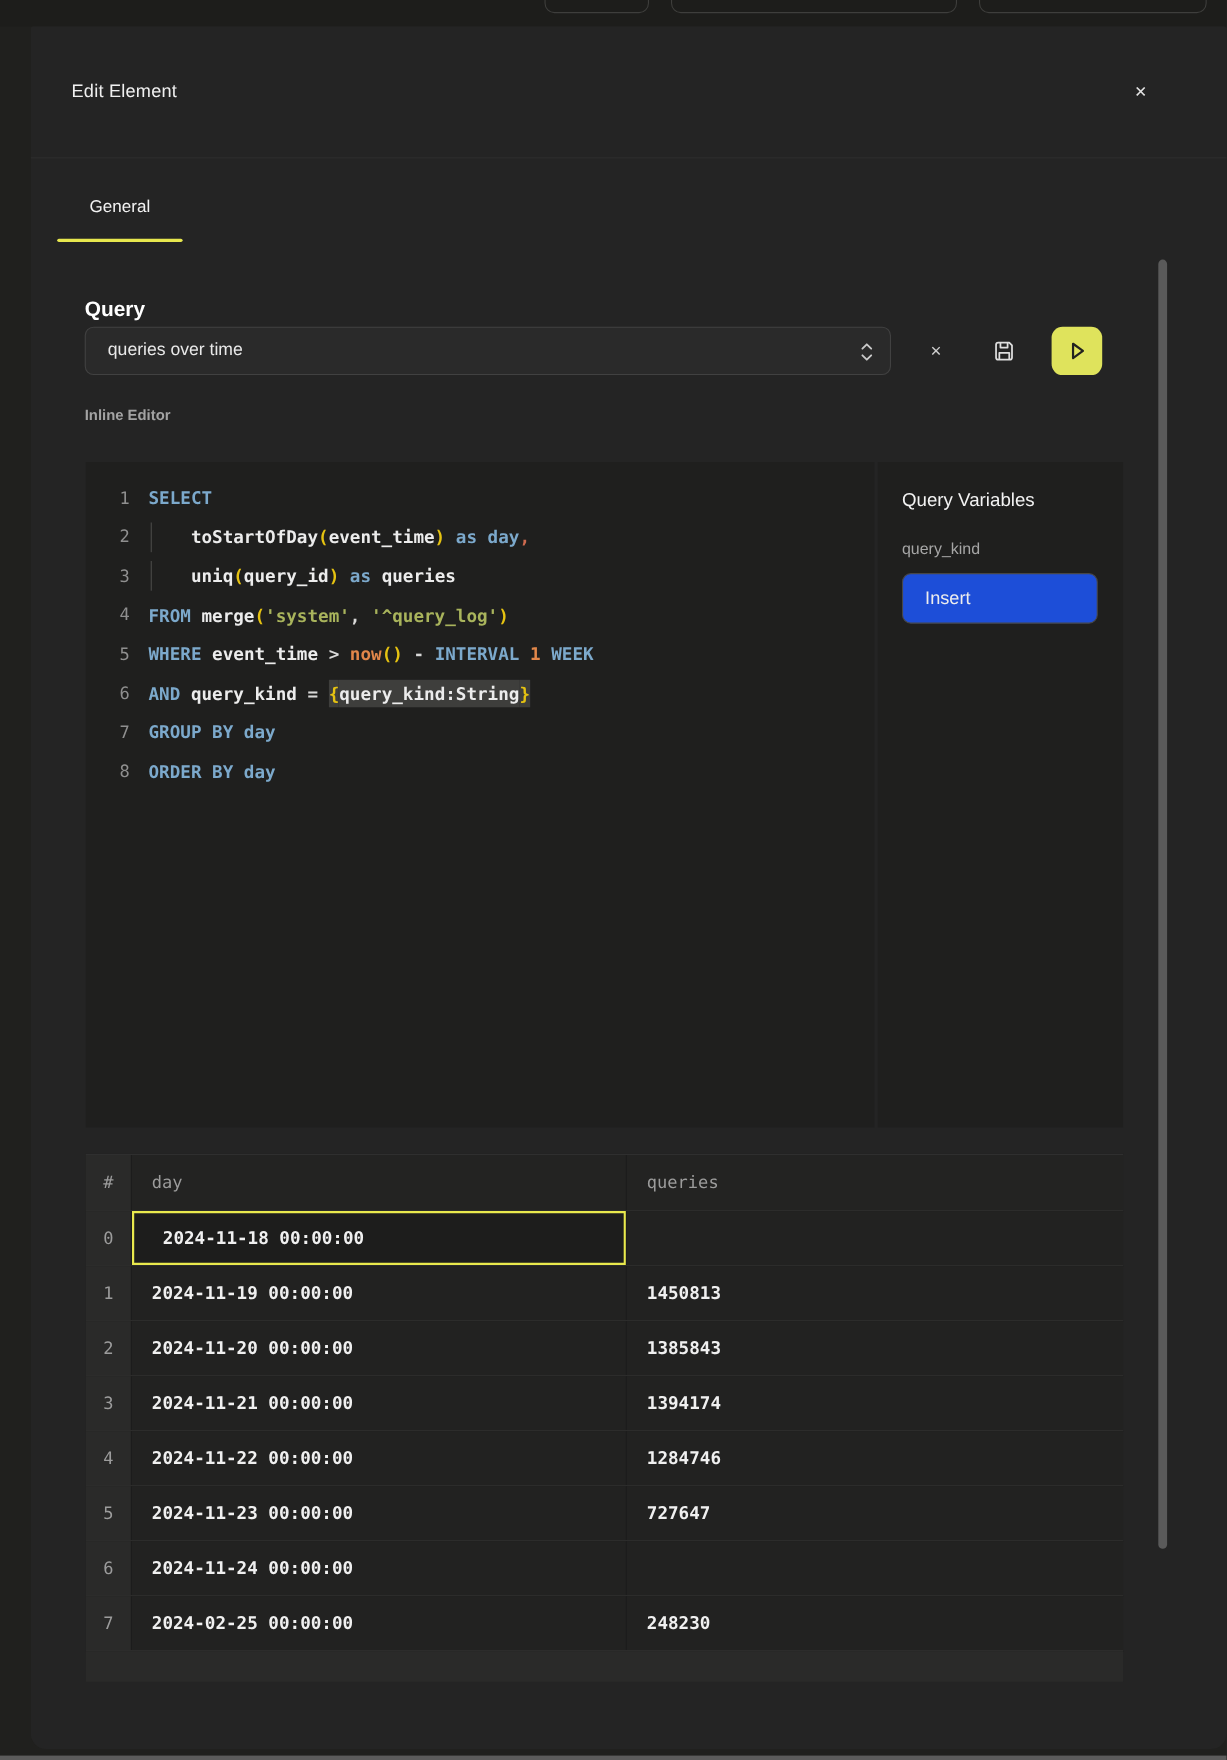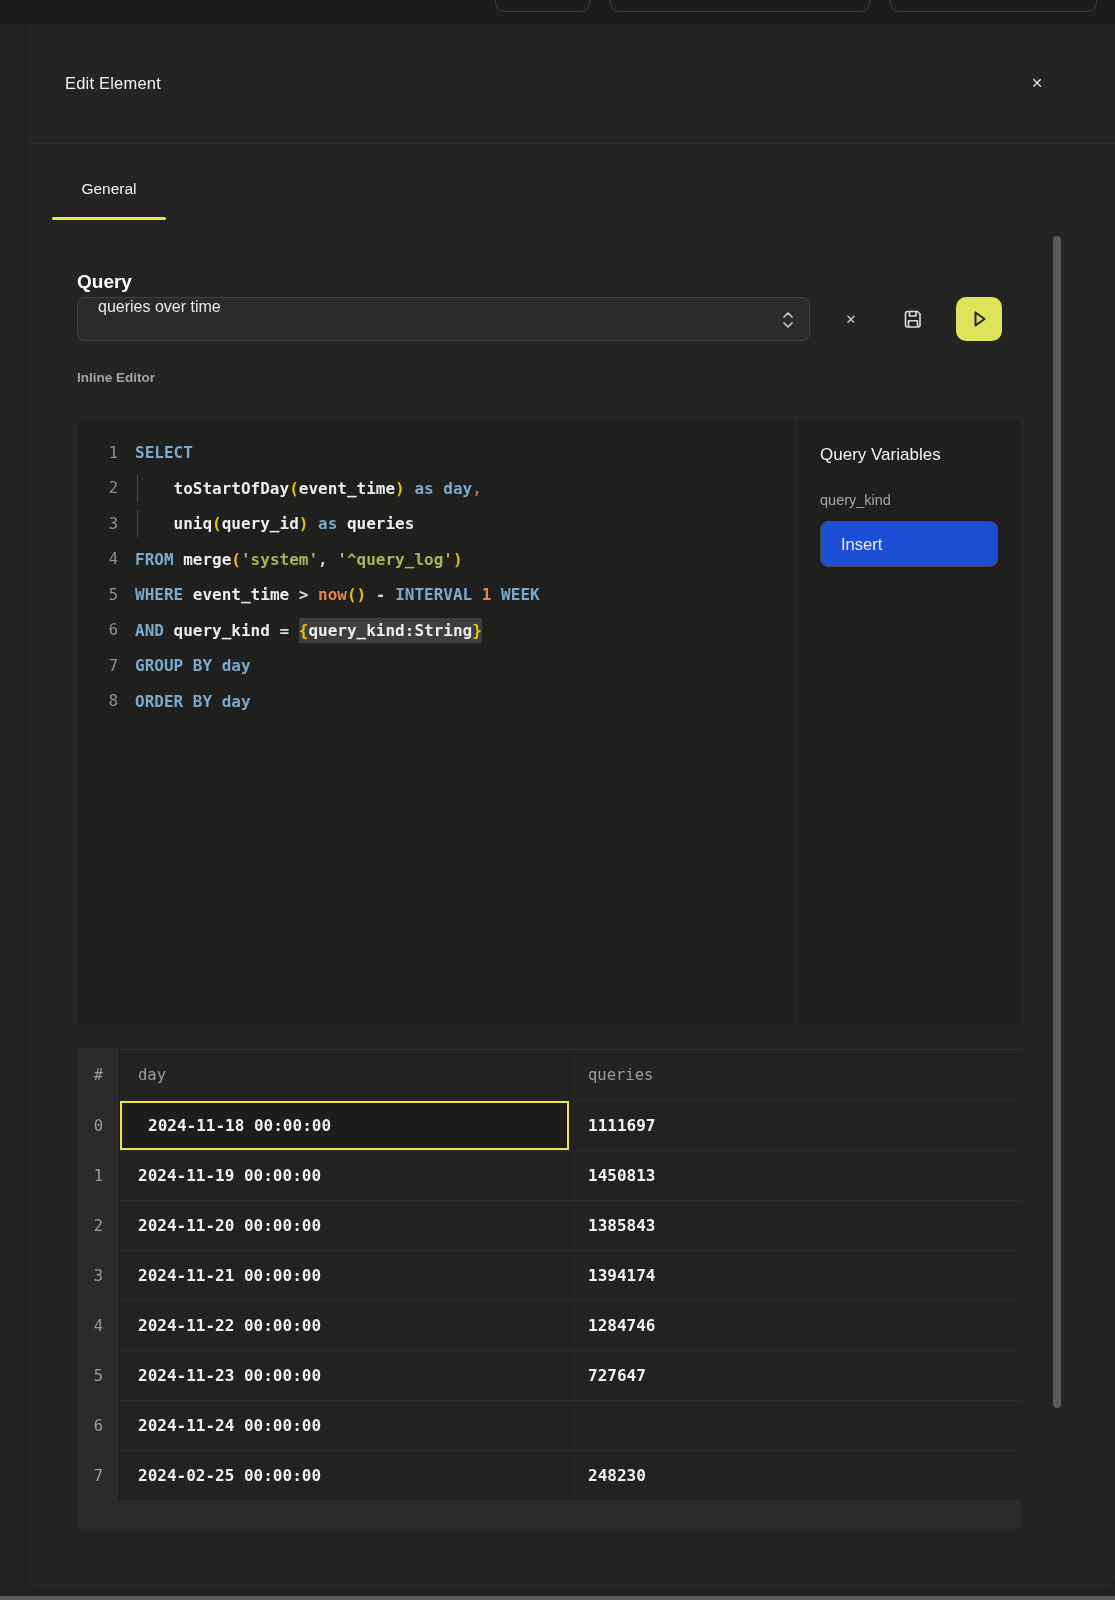--- a/index.html
+++ b/index.html
@@ -27,21 +27,21 @@
     color:#e3e3e3;font-size:14px;cursor:pointer;background:none;border:none;padding:0;}
   .header-divider{position:absolute;left:0;top:119px;width:100%;height:1px;background:#2e2e2e;}
 
   .tab{position:absolute;left:24px;top:140px;width:114px;height:56px;cursor:pointer;}
   .tab-label{position:absolute;left:0;right:0;top:16px;text-align:center;font-size:15.5px;color:#f3f3f3;}
   .tab-underline{position:absolute;left:0;right:0;bottom:0;height:3px;background:#e7e74e;border-radius:2px;}
 
   .query-heading{position:absolute;left:49px;top:215px;font-size:19px;font-weight:700;color:#ffffff;margin-top:32px;}
 
   .select{position:absolute;left:49px;top:273px;width:733px;height:44px;background:#2a2a2a;border:1px solid #414141;
-    border-radius:8px;box-sizing:border-box;display:flex;cursor:pointer;}
+    border-radius:8px;box-sizing:border-box;display:flex;align-items:center;cursor:pointer;}
   .select-value{padding-left:20px;font-size:16px;color:#e9e9e9;}
   .select-chevron{position:absolute;right:14px;top:12px;}
 
   .icon-btn{position:absolute;background:none;border:none;padding:0;display:flex;align-items:center;justify-content:center;cursor:pointer;}
   .clear-btn{left:811px;top:283px;width:24px;height:24px;color:#cfcfcf;font-size:13px;}
   .save-btn{left:870px;top:280px;width:30px;height:30px;}
   .run-btn{left:928px;top:273px;width:46px;height:44px;background:#dfe35c;border:none;border-radius:10px;
     display:flex;align-items:center;justify-content:center;cursor:pointer;position:absolute;}
 
   .inline-editor-label{position:absolute;left:49px;top:346px;font-size:13.5px;font-weight:600;color:#a3a3a3;}
@@ -197,21 +197,20 @@
   <div class="results">
     <div class="thead">
       <div class="tc hidx">#</div>
       <div class="tc hday">day</div>
       <div class="tc hq">queries</div>
     </div>
     <div>
         <div class="trow">
           <div class="tc idx">0</div>
           <div class="tc day sel">2024-11-18 00:00:00</div>
-          <div class="tc q">1111697</div>
         </div>
         <div class="trow">
           <div class="tc idx">1</div>
           <div class="tc day">2024-11-19 00:00:00</div>
           <div class="tc q">1450813</div>
         </div>
         <div class="trow">
           <div class="tc idx">2</div>
           <div class="tc day">2024-11-20 00:00:00</div>
           <div class="tc q">1385843</div>

